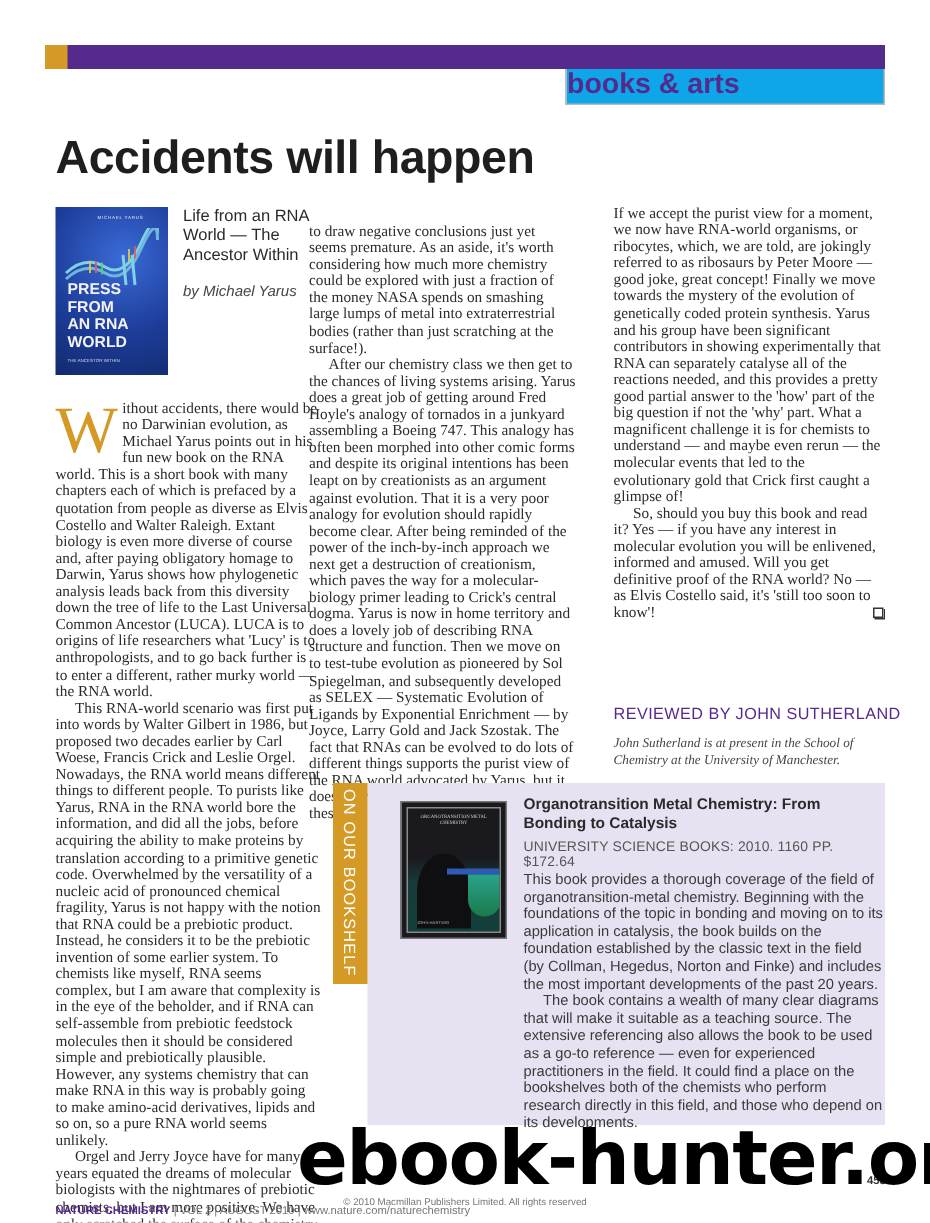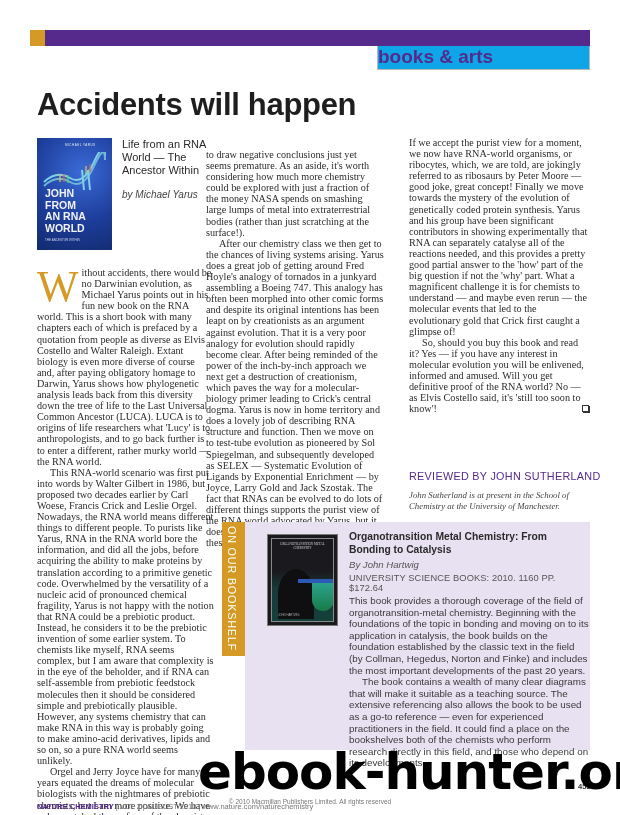--- a/index.html
+++ b/index.html
@@ -83,21 +83,21 @@
       <line x1="22" y1="22" x2="22" y2="30" stroke="#e05a5a"></line>
       <line x1="26" y1="23" x2="26" y2="31" stroke="#5ad06a"></line>
       <line x1="44" y1="14" x2="44" y2="22" stroke="#e3c84a"></line>
       <line x1="48" y1="12" x2="48" y2="20" stroke="#e05a5a"></line>
     </g>
     <path d="M40 18 L42 38" stroke="#7fd1e6" stroke-width="2" fill="none"></path>
     <path d="M46 18 L48 38" stroke="#7fd1e6" stroke-width="2" fill="none"></path>
   </svg>
   <div class="c-author">MICHAEL YARUS</div>
   <div class="c-title">
-    <div>JOHN</div>
+    <div>PRESS</div>
     <div>FROM</div>
     <div>AN RNA</div>
     <div>WORLD</div>
   </div>
   <div class="c-sub">THE ANCESTOR WITHIN</div>
 </div>
 
 <div class="bookinfo">
   <div class="b-title">Life from an RNA World — The Ancestor Within</div>
   <div class="b-author">by Michael Yarus</div>
@@ -132,21 +132,20 @@
     <div class="c2-title">ORGANOTRANSITION METAL CHEMISTRY</div>
     <div class="hill"></div>
     <div class="band"></div>
     <div class="wave"></div>
     <div class="c2-author">JOHN HARTWIG</div>
   </div>
 </div>
 
 <div class="shelf-text">
   <div class="s-title">Organotransition Metal Chemistry: From Bonding to Catalysis</div>
-  <div class="s-author">By John Hartwig</div>
   <div class="s-pub">UNIVERSITY SCIENCE BOOKS: 2010. 1160 PP. $172.64</div>
   <div class="s-body">
     <p>This book provides a thorough coverage of the field of organotransition-metal chemistry. Beginning with the foundations of the topic in bonding and moving on to its application in catalysis, the book builds on the foundation established by the classic text in the field (by Collman, Hegedus, Norton and Finke) and includes the most important developments of the past 20 years.</p>
     <p>The book contains a wealth of many clear diagrams that will make it suitable as a teaching source. The extensive referencing also allows the book to be used as a go-to reference — even for experienced practitioners in the field. It could find a place on the bookshelves both of the chemists who perform research directly in this field, and those who depend on its developments.</p>
   </div>
 </div>
 
 <div class="footer">
   <span class="journal">NATURE CHEMISTRY</span><span> | VOL 2 | AUGUST 2010 | www.nature.com/naturechemistry</span>
 </div>

